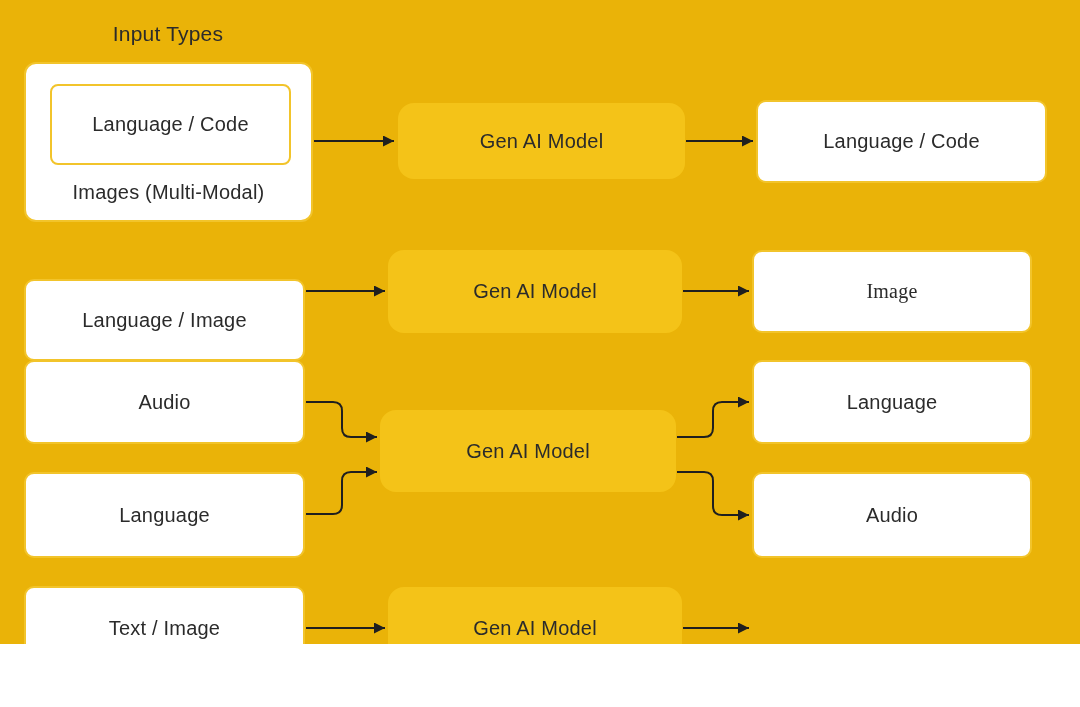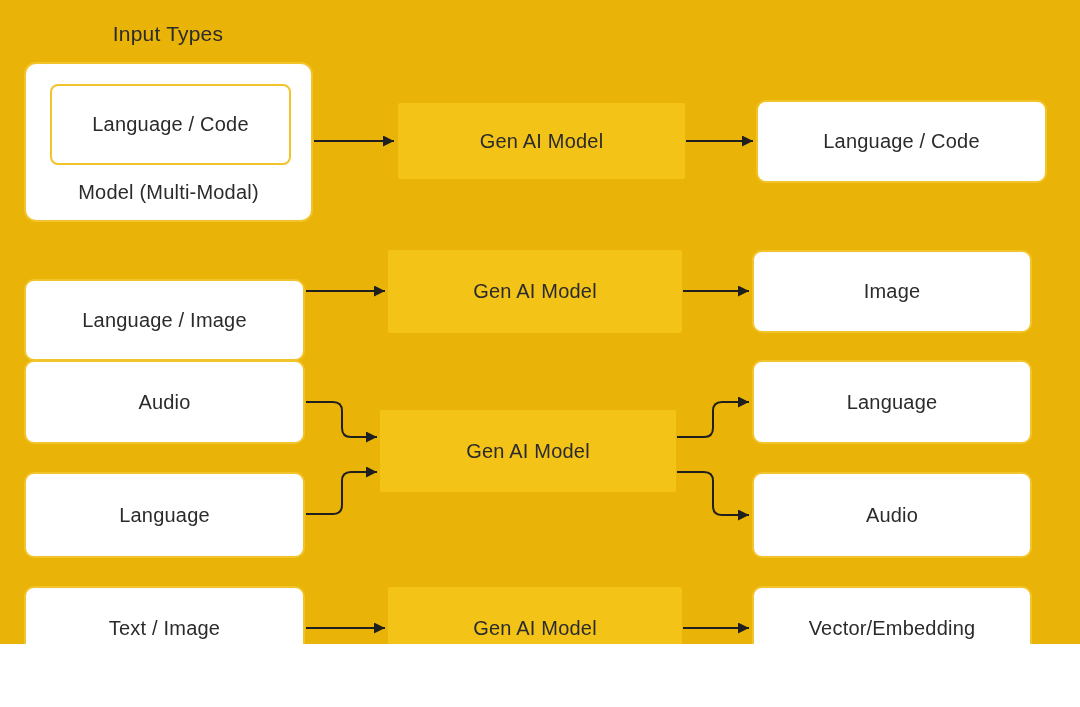--- a/index.html
+++ b/index.html
@@ -39,21 +39,21 @@
     border-radius: 10px;
   }
   .group-node {
     display: block;
     background: #ffffff;
     border: 2px solid var(--box-border, #f2c42b);
     border-radius: 12px;
   }
   .model-node {
     background: var(--model-fill, #f4c318);
-    border-radius: 2px;
+    border-radius: 16px;
   }
   .sublabel {
     position: absolute;
     left: 0;
     right: 0;
     top: 106px;
     height: 44px;
     display: flex;
     align-items: center;
     justify-content: center;
@@ -80,38 +80,37 @@
 </style>
 </head>
 <body>
 
 <div class="canvas">
 
   <div class="col-title" style="left:68px; top:22px; width:200px;">Input Types</div>
 
   <div class="node group-node" style="left:24px; top:62px; width:289px; height:160px;">
     <div class="node white-node" style="left:24px; top:20px; width:241px; height:81px; border-radius:8px;">Language / Code</div>
-    <div class="sublabel">Model (Multi-Modal)</div>
+    <div class="sublabel">Images (Multi-Modal)</div>
   </div>
   <div class="node model-node" style="left:398px; top:103px; width:287px; height:76px;">Gen AI Model</div>
   <div class="node white-node" style="left:756px; top:100px; width:291px; height:83px;">Language / Code</div>
 
   <div class="node white-node" style="left:24px; top:250px; width:281px; height:82px;margin-top:29px;">Language / Image</div>
   <div class="node model-node" style="left:388px; top:250px; width:294px; height:83px;">Gen AI Model</div>
-  <div class="node white-node" style="left:752px; top:250px; width:280px; height:83px;">Image</div>
+  <div class="node white-node" style="left:752px; top:250px; width:280px; height:83px;font-family:Liberation Serif, serif;">Image</div>
 
   <div class="node white-node" style="left:24px; top:360px; width:281px; height:84px;">Audio</div>
   <div class="node white-node" style="left:24px; top:472px; width:281px; height:86px;">Language</div>
   <div class="node model-node" style="left:380px; top:410px; width:296px; height:82px;">Gen AI Model</div>
   <div class="node white-node" style="left:752px; top:360px; width:280px; height:84px;">Language</div>
   <div class="node white-node" style="left:752px; top:472px; width:280px; height:86px;">Audio</div>
 
   <div class="node white-node" style="left:24px; top:586px; width:281px; height:84px;text-align:right;">Text / Image</div>
   <div class="node model-node" style="left:388px; top:587px; width:294px; height:82px;">Gen AI Model</div>
-  <div class="node white-node" style="left:752px; top:586px; width:280px; height:84px;">Vector/Embedding</div>
 
   <svg class="connector-layer" viewBox="0 0 1080 707" xmlns="http://www.w3.org/2000/svg">
     <defs>
       <marker id="ah" viewBox="0 0 10 10" refX="10" refY="5" markerWidth="14" markerHeight="11" orient="auto" markerUnits="userSpaceOnUse">
         <path class="arrowhead-fill" d="M0,0 L10,5 L0,10 Z"></path>
       </marker>
     </defs>
     <path class="connector" marker-end="url(#ah)" d="M314,141 H394"></path>
     <path class="connector" marker-end="url(#ah)" d="M686,141 H753"></path>
     <path class="connector" marker-end="url(#ah)" d="M306,291 H385"></path>

